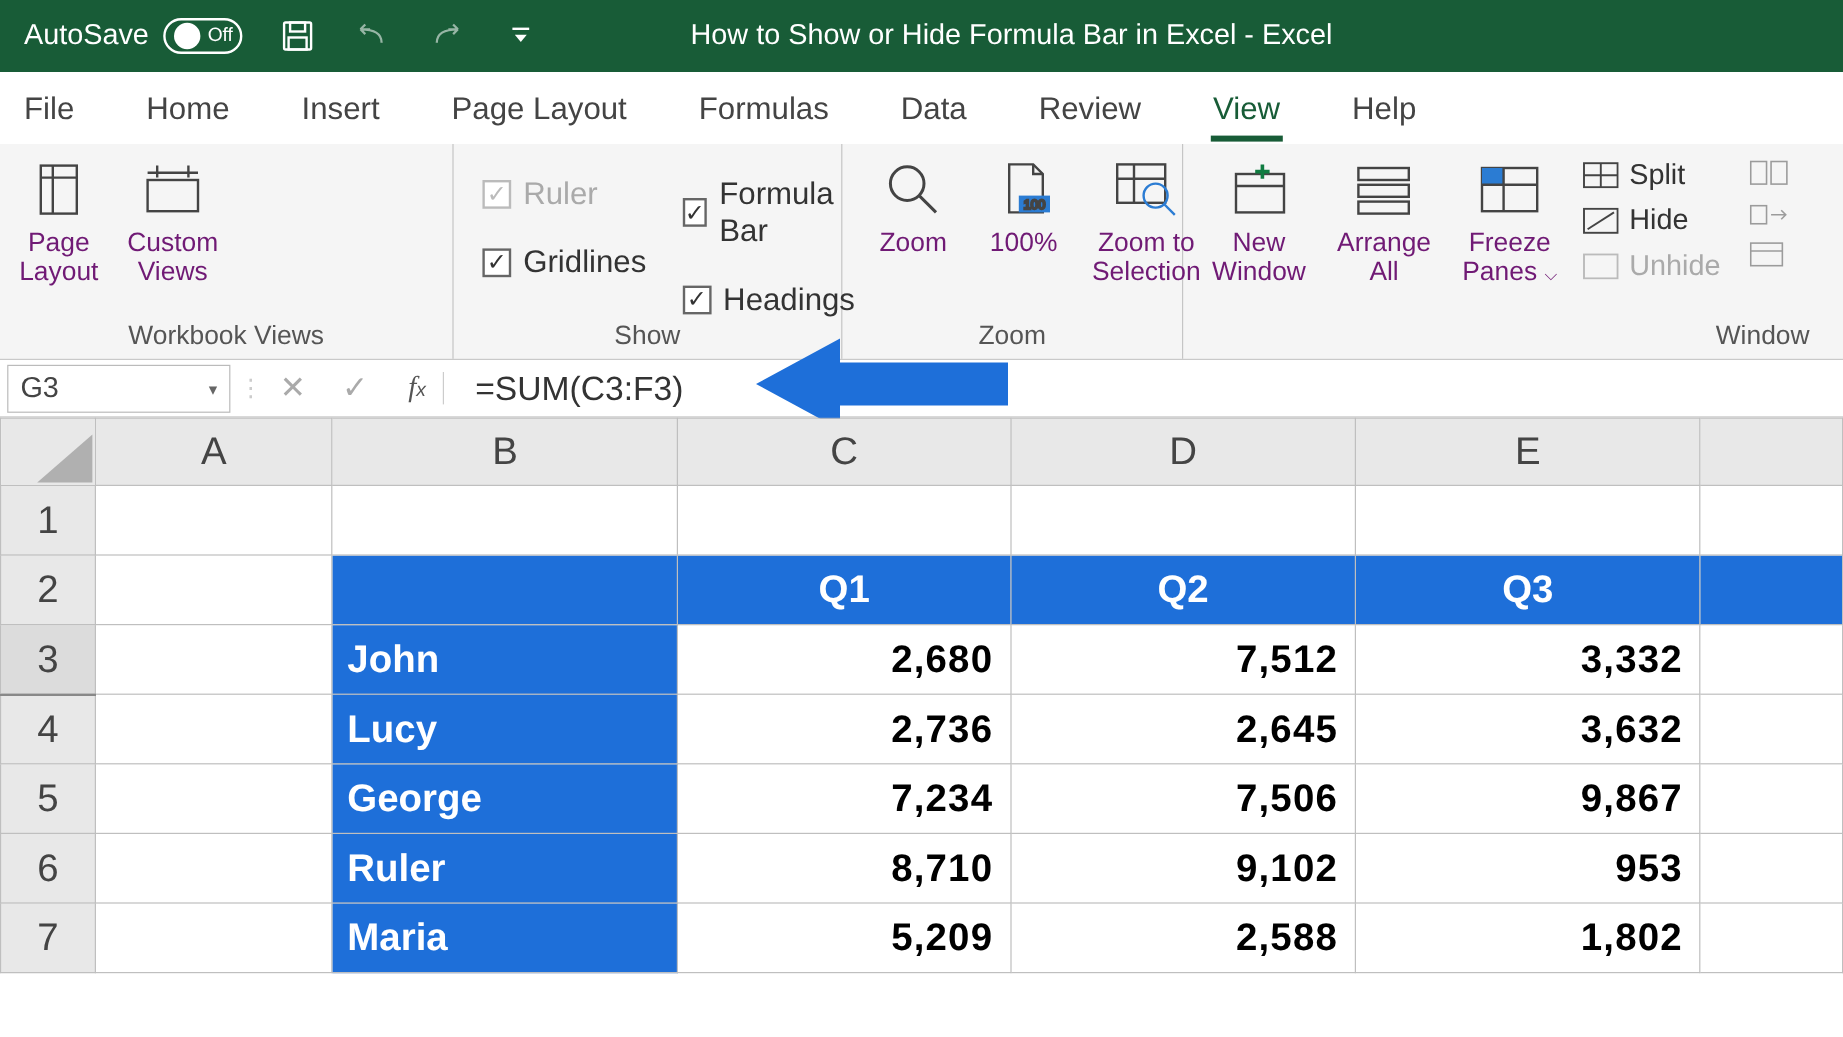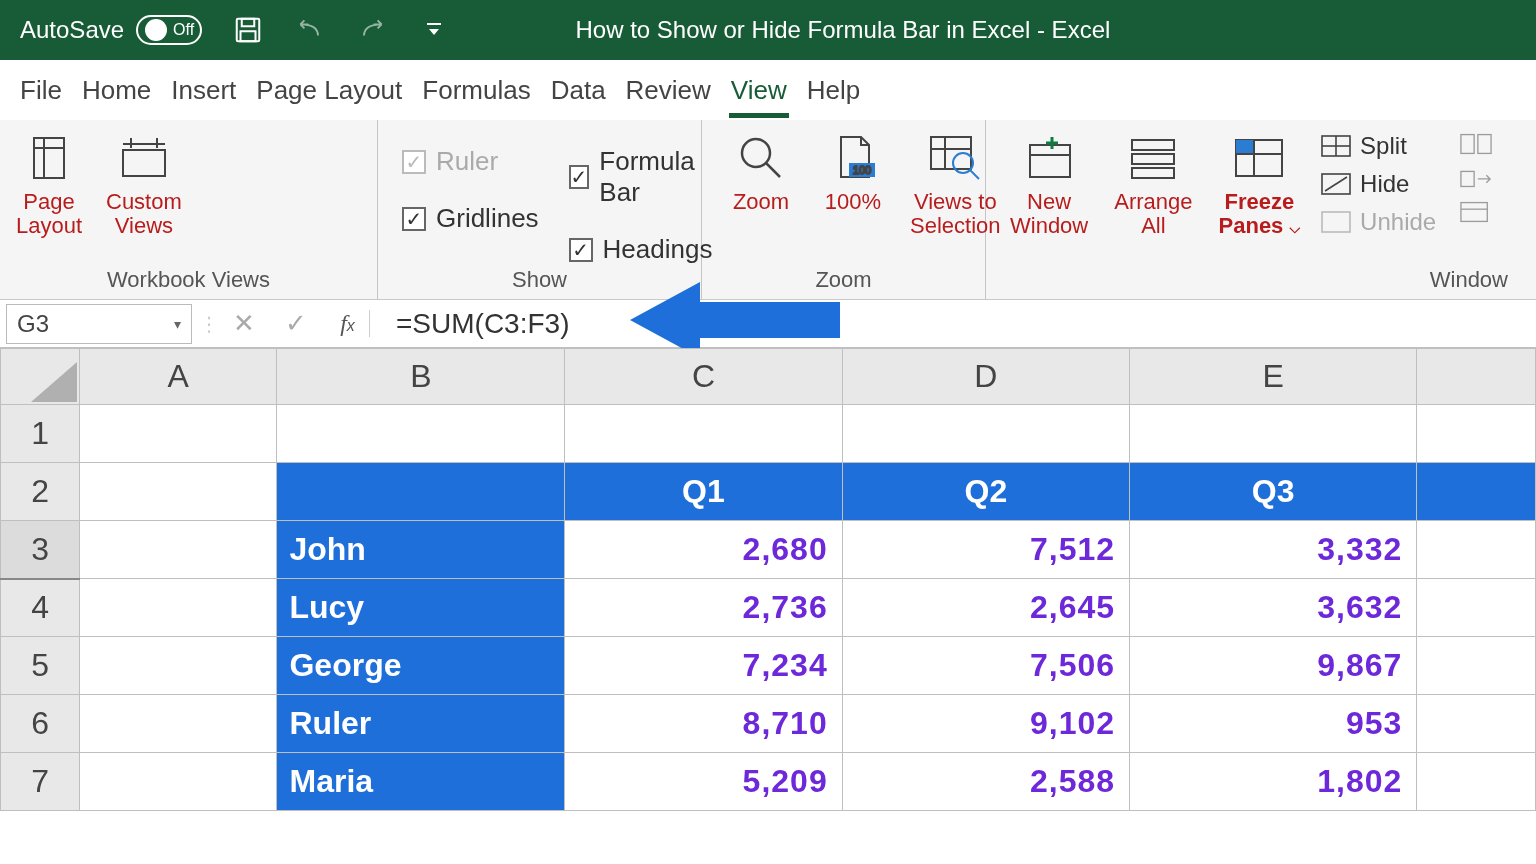--- a/index.html
+++ b/index.html
@@ -9,31 +9,31 @@
   .titlebar { height: 60px; background: #185c37; display: flex; align-items: center; color: #fff; padding: 0 20px; position: relative; }
   .autosave { display: flex; align-items: center; gap: 12px; font-size: 24px; }
   .toggle { width: 66px; height: 30px; border: 2px solid #fff; border-radius: 16px; display: flex; align-items: center; padding: 2px 6px 2px 2px; justify-content: flex-end; gap: 6px; }
   .toggle-knob { width: 22px; height: 22px; background: #fff; border-radius: 50%; }
   .toggle-label { font-size: 16px; color: #fff; }
   .qat { display: flex; align-items: center; gap: 30px; margin-left: 30px; }
   .qat-icon { width: 32px; height: 32px; display: flex; align-items: center; justify-content: center; }
   .title-text { position: absolute; left: 50%; transform: translateX(-36%); font-size: 24px; color:#fff; white-space: nowrap; }
 
   
-  .tabs { height: 60px; display: flex; align-items: center; padding: 0 10px; background: #fff; }
+  .tabs { height: 60px; display: flex; align-items: center; padding: 0 10px; gap: 40px; background: #fff; }
   .tab { font-size: 26px; color: #444; padding: 8px 10px; cursor: pointer; position: relative; }
   .tab.active { color: #185c37; }
   .tab.active::after { content:""; position:absolute; left:8px; right:8px; bottom:-4px; height:5px; background:#185c37; }
 
   
   .ribbon { height: 180px; background: #f5f5f5; border-bottom: 1px solid #c9c9c9; display: flex; position: relative; }
   .group { display:flex; flex-direction: column; height: 100%; border-right: 1px solid #c5c5c5; padding: 6px 8px 2px 8px; }
   .group-body { flex: 1; display: flex; align-items: flex-start; gap: 10px; }
   .group-label { text-align: center; font-size: 22px; color: #555; padding-bottom: 4px; }
-  .big-btn { display:flex; flex-direction: column; align-items: center; justify-content: flex-start; gap: 4px; padding: 4px 6px; font-size: 22px; color: #b91c1c; cursor:pointer; }
+  .big-btn { display:flex; flex-direction: column; align-items: center; justify-content: flex-start; gap: 4px; padding: 4px 6px; font-size: 22px; color: #701a75; cursor:pointer; }
   .big-btn .icon-box { width: 70px; height: 56px; display:flex; align-items:center; justify-content:center; }
   .big-btn.selected { background:#e0e0e0; border:1px solid #bbb; }
   .big-btn span.line { display:block; line-height:1.1; text-align:center; }
   .checks { display:flex; flex-direction:column; gap:26px; padding-top:20px; }
   .check-row { display:flex; align-items:center; gap:10px; font-size:26px; color:#333; }
   .check-row.disabled { color:#aaa; }
   .chk { width:24px; height:24px; border:2px solid #666; display:flex; align-items:center; justify-content:center; font-size:20px; color:#333; background:#fff; }
   .chk.disabled { border-color:#bbb; color:#bbb; }
   .small-stack { display:flex; flex-direction:column; gap:10px; padding-top:6px; }
   .small-row { display:flex; align-items:center; gap:8px; font-size:24px; color:#333; }
@@ -57,21 +57,21 @@
   .grid-wrap { position: absolute; top:348px; left:0; right:0; bottom:0; overflow:hidden; }
   .grid { border-collapse: collapse; table-layout: fixed; }
   .grid th, .grid td { border:1px solid #bfbfbf; font-size:32px; }
   .corner { width:80px; height:56px; background:#e8e8e8; position:relative; }
   .corner::after { content:""; position:absolute; right:2px; bottom:2px; width:0; height:0; border-left:46px solid transparent; border-bottom:40px solid #b0b0b0; }
   .col-head { background:#e8e8e8; text-align:center; font-weight:400; color:#444; height:56px; }
   .row-head { background:#e8e8e8; text-align:center; font-weight:400; color:#444; width:80px; height:58px; font-size:32px;}
   .cell { background:#fff; height:58px; padding:0 12px; }
   .hdr-blue { background:#1e6fd9; color:#fff; font-weight:700; text-align:center; }
   .name-blue { background:#1e6fd9; color:#fff; font-weight:700; text-align:left; padding-left:12px; }
-  .num { text-align:right; font-weight:600; color:#6d28d9; padding-right:14px; letter-spacing:1px; }
+  .num { text-align:right; font-weight:600; color:#000000; padding-right:14px; letter-spacing:1px; }
   .col-A { width:200px; }
   .col-B { width:290px; }
   .col-C { width:280px; }
   .col-D { width:290px; }
   .col-E { width:290px; }
   .col-F { width:120px; }
   .row-head.sel { background:#dcdcdc; border-bottom:2px solid #888;}
 
   svg { display:block; }
 </style>
@@ -208,21 +208,21 @@
       <div class="big-btn">
         <div class="icon-box">
           <svg width="56" height="50" viewBox="0 0 56 50" fill="none" stroke="#444" stroke-width="2">
               <rect x="4" y="4" width="40" height="32"></rect>
               <line x1="4" y1="16" x2="44" y2="16"></line>
               <line x1="18" y1="4" x2="18" y2="36"></line>
               <circle cx="36" cy="30" r="10" stroke="#2b7cd3"></circle>
               <line x1="43" y1="37" x2="52" y2="46" stroke="#2b7cd3"></line>
             </svg>
         </div>
-        <span class="line" style="white-space:pre-line;">Views to
+        <span class="line" style="white-space:pre-line;">Zoom to
 Selection</span>
       </div>
     </div>
     <div class="group-label">Zoom</div>
   </div>
 
   <div class="group" style="flex:1; border-right:none;">
     <div class="group-body" style="padding-left:10px; gap:14px;">
       <div class="big-btn">
         <div class="icon-box">
@@ -250,21 +250,21 @@
       <div class="big-btn">
         <div class="icon-box">
           <svg width="54" height="44" viewBox="0 0 54 44" fill="none" stroke="#444" stroke-width="2">
               <rect x="4" y="4" width="46" height="36"></rect>
               <rect x="4" y="4" width="18" height="14" fill="#2b7cd3" stroke="none"></rect>
               <line x1="22" y1="4" x2="22" y2="40"></line>
               <line x1="4" y1="18" x2="50" y2="18"></line>
               <text x="10" y="3" font-size="16" fill="#2b7cd3">*</text>
             </svg>
         </div>
-        <span class="line" style="white-space:pre-line;font-weight:bold;"><span>Freeze
+        <span class="line" style="white-space:pre-line;"><span>Freeze
 Panes</span> <span style="font-size:14px;">⌵</span></span>
       </div>
       <div class="small-stack">
         <div class="small-row">
           <div class="sm-icon">
               <svg width="30" height="22" viewBox="0 0 30 22" fill="none" stroke="#444" stroke-width="1.6">
                 <rect x="1" y="1" width="28" height="20"></rect>
                 <line x1="15" y1="1" x2="15" y2="21"></line>
                 <line x1="1" y1="11" x2="29" y2="11"></line>
               </svg>

